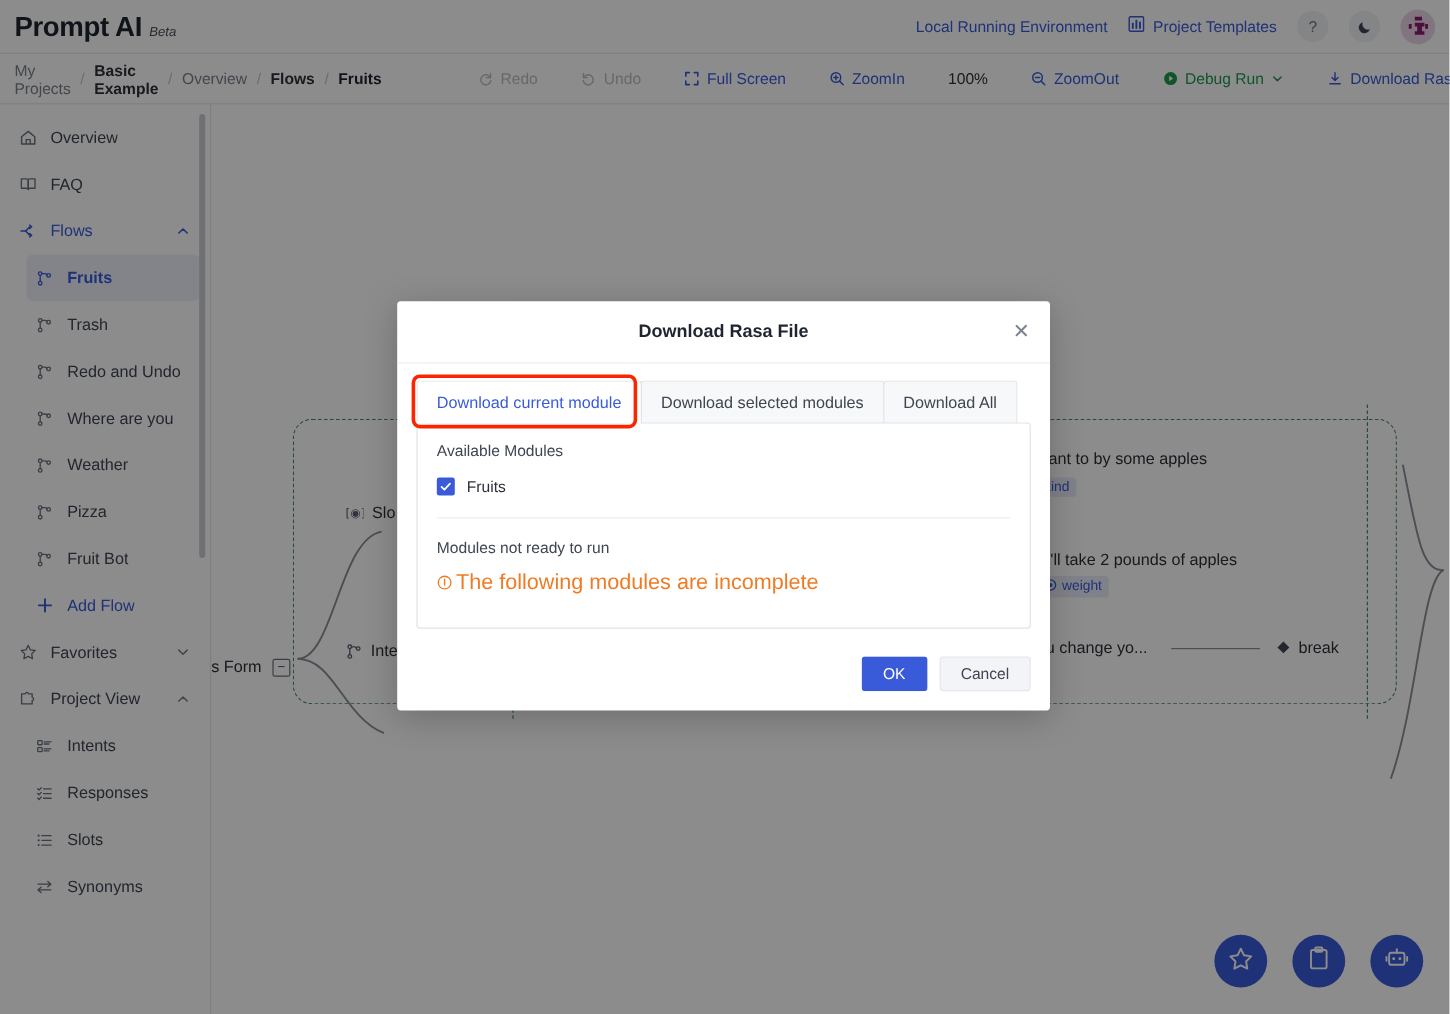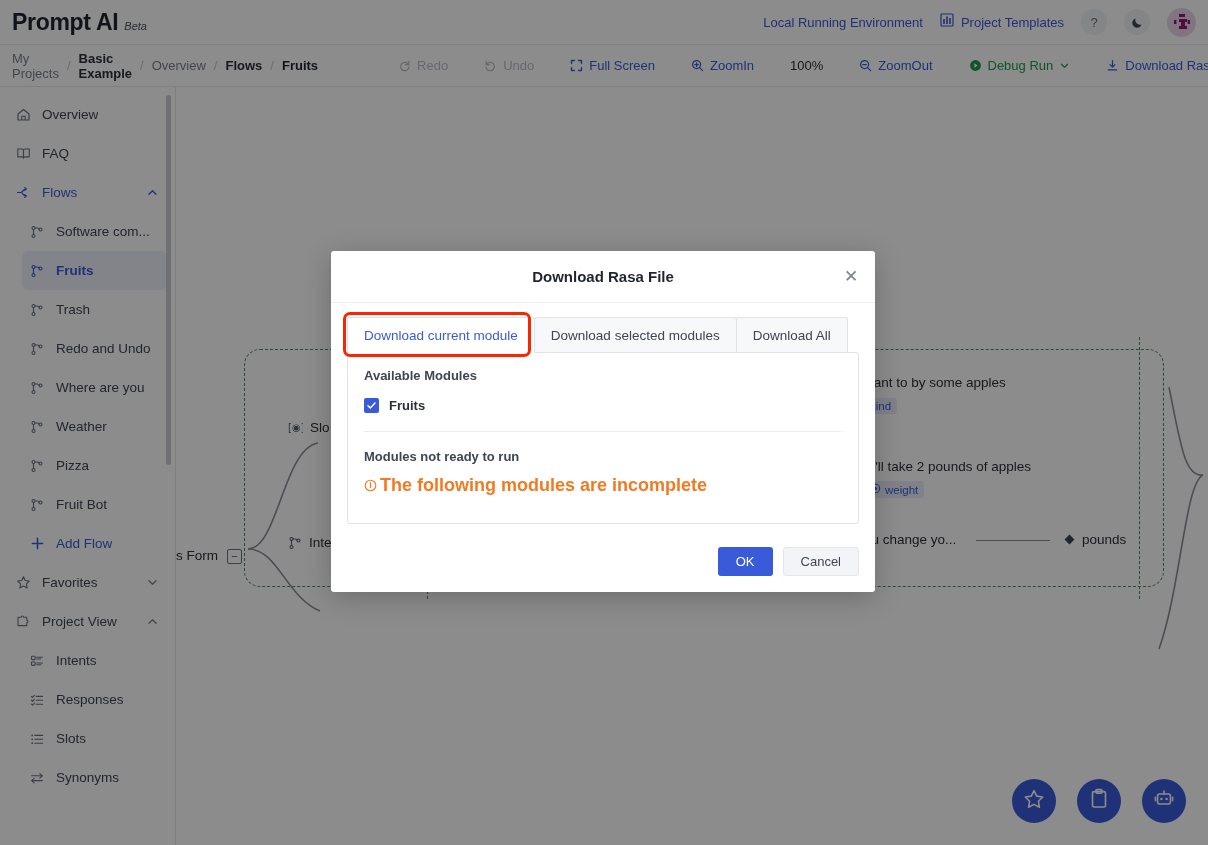--- a/index.html
+++ b/index.html
@@ -153,21 +153,21 @@
   }
   .tab.active { background: #ffffff; color: #3a5bd9; position: relative; z-index: 2; }
   .tab-annot {
     position: absolute; left: -4px; top: -5px; width: 188px; height: 45px;
     border: 3px solid #fa2600; border-radius: 7px; pointer-events: none; z-index: 3;
   }
 
   .panel {
     border: 1px solid #e1e3e8; border-radius: 0 3px 3px 3px;
     padding: 15px 16px 12px 16px; height: 172px; background: #fff;
-    position: relative; margin-top: -1px; font-weight: bold;
+    position: relative; margin-top: -1px;
   }
   .sec-label { font-size: 13px; color: #3f4552; }
   .mod-row { display: flex; align-items: center; gap: 10px; margin-top: 15px; }
   .cb {
     width: 15px; height: 15px; border-radius: 2px; background: #3a5bd9;
     display: flex; align-items: center; justify-content: center; cursor: pointer; flex: none;
   }
   .cb svg { display: block; }
   .mod-name { font-size: 13px; color: #2c3038; }
   .divider { height: 1px; background: #eceef2; margin: 18px 0 0 0; }
@@ -341,31 +341,20 @@
             </svg>
           </span>
         <span class="ni-label">Flows</span>
         <span class="ni-caret">
             <svg width="13" height="13" viewBox="0 0 13 13">
               <path d="M3 8.2L6.5 4.8 10 8.2" fill="none" stroke="#3a5bd9" stroke-width="1.3" stroke-linecap="round" stroke-linejoin="round"></path>
             </svg>
           </span>
       </div>
 
-      <div class="nav-item child">
-        <span class="ni-icon">
-            <svg width="14" height="14" viewBox="0 0 14 14">
-              <circle cx="3.5" cy="3" r="1.5" fill="none" stroke="currentColor" stroke-width="1.1"></circle>
-              <circle cx="3.5" cy="11" r="1.5" fill="none" stroke="currentColor" stroke-width="1.1"></circle>
-              <circle cx="10.5" cy="4.5" r="1.5" fill="none" stroke="currentColor" stroke-width="1.1"></circle>
-              <path d="M3.5 4.5v5M5 3h2.5c1 0 1.5.6 1.5 1.3" fill="none" stroke="currentColor" stroke-width="1.1" stroke-linecap="round"></path>
-            </svg>
-          </span>
-        <span class="ni-label">Software com...</span>
-      </div>
 
       <div class="nav-item child sel">
         <span class="ni-icon">
             <svg width="14" height="14" viewBox="0 0 14 14">
               <circle cx="3.5" cy="3" r="1.5" fill="none" stroke="currentColor" stroke-width="1.1"></circle>
               <circle cx="3.5" cy="11" r="1.5" fill="none" stroke="currentColor" stroke-width="1.1"></circle>
               <circle cx="10.5" cy="4.5" r="1.5" fill="none" stroke="currentColor" stroke-width="1.1"></circle>
               <path d="M3.5 4.5v5M5 3h2.5c1 0 1.5.6 1.5 1.3" fill="none" stroke="currentColor" stroke-width="1.1" stroke-linecap="round"></path>
             </svg>
           </span>
@@ -595,21 +584,21 @@
         </span>
       </div>
     </div>
 
     <div class="node" style="left:688px; top:445px;">
       <span>ou change yo...</span>
     </div>
     <div class="dash-line" style="left:800px; top:453px; width:74px;"></div>
     <div class="diamond" style="left:890px; top:449px;"></div>
     <div class="node" style="left:906px; top:445px;">
-      <span>pounds</span>
+      <span>break</span>
     </div>
 
     <svg class="edge" style="left:975px; top:300px; width:70px; height:270px;" width="70" height="270" viewBox="0 0 70 270">
       <path d="M18 0 C 30 60, 34 90, 52 88" fill="none" stroke="#8a8f9a" stroke-width="1.6"></path>
       <path d="M8 262 C 30 200, 34 96, 52 88" fill="none" stroke="#8a8f9a" stroke-width="1.6"></path>
     </svg>
 
     <div class="fabs">
       <div class="fab">
         <span><svg width="22" height="22" viewBox="0 0 22 22">

